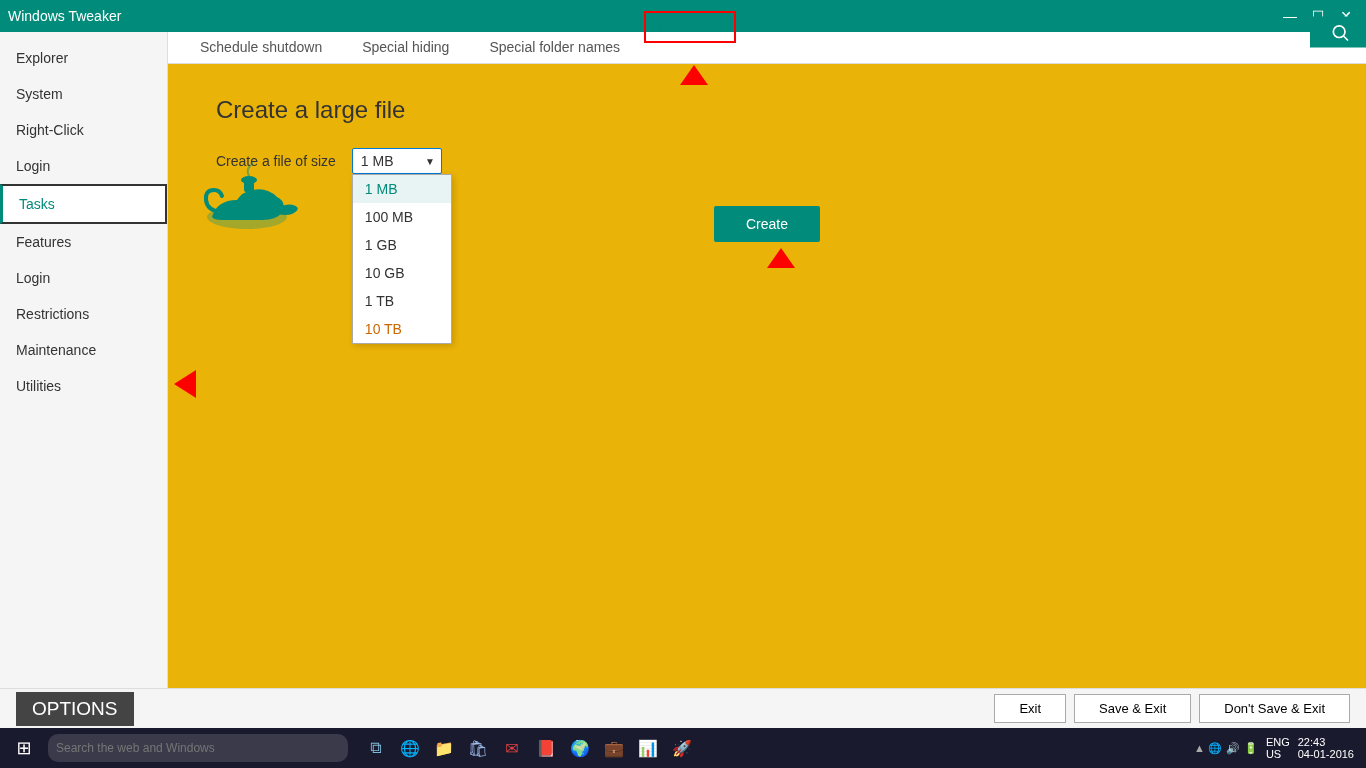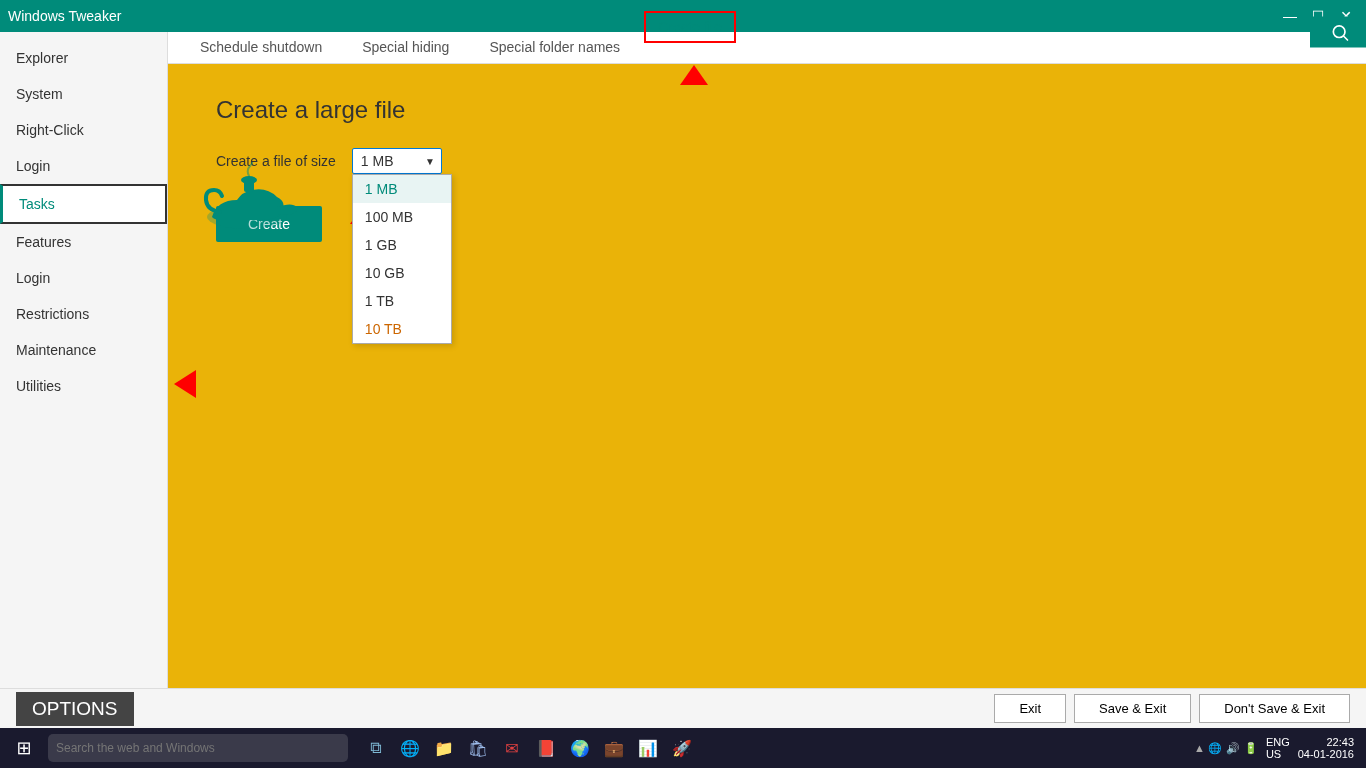--- a/index.html
+++ b/index.html
@@ -203,21 +203,21 @@
       font-size: 18px;
       cursor: pointer;
       display: flex; align-items: center; justify-content: center;
     }
     .taskbar-search {
       flex: 1;
       max-width: 300px;
       height: 28px;
       background: #3a3a4a;
       border: none;
-      border-radius: 5px;
+      border-radius: 10px;
       color: #ccc;
       padding: 0 8px;
       font-size: 12px;
     }
     .taskbar-icons {
       display: flex;
       gap: 2px;
       margin-left: 8px;
     }
     .taskbar-icon {
@@ -229,21 +229,21 @@
     }
     .taskbar-right {
       margin-left: auto;
       display: flex;
       align-items: center;
       gap: 8px;
       color: white;
       font-size: 11px;
       padding-right: 8px;
     }
-    .taskbar-time { text-align: right; }
+    .taskbar-time { }
   </style>
 </head>
 <body>
 
 <div class="title-bar">
   <span>Windows Tweaker</span>
   <div class="title-bar-controls">
     <button class="title-bar-btn">—</button>
     <button class="title-bar-btn">☐</button>
     <button class="title-bar-btn close">✕</button>
@@ -367,21 +367,21 @@
               <div class="dropdown-item">
                 <span>1 TB</span>
               </div>
               <div class="dropdown-item last-item">
                 <span>10 TB</span>
               </div>
             </div>
           </div>
         </div>
 
-        <div style="display:flex; flex-direction:row; align-items:flex-start; margin-top:16px;">
+        <div style="display:flex; flex-direction:column; align-items:center; margin-top:16px;">
           <button class="create-btn">Create</button>
           <div style="margin-top:6px; margin-left:28px;">
             <div style="width:0;height:0;border-left:14px solid transparent;border-right:14px solid transparent;border-bottom:20px solid red;"></div>
           </div>
         </div>
       </div>
     </div>
   </div>
 
   <div class="bottom-bar">

